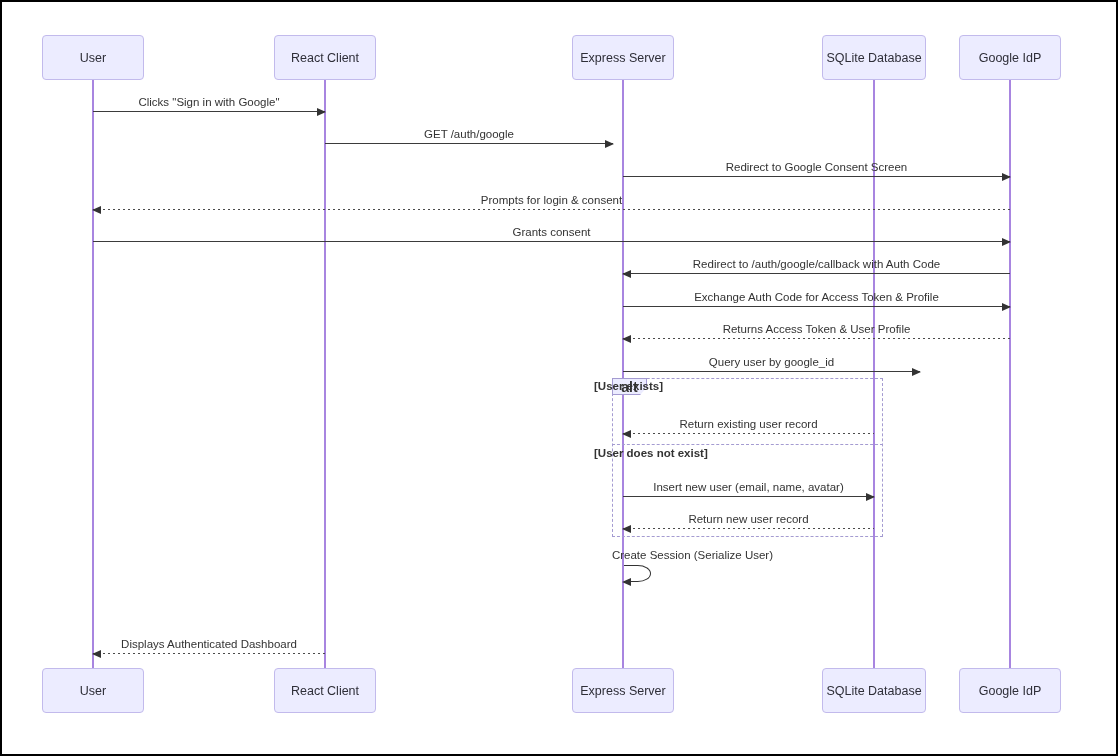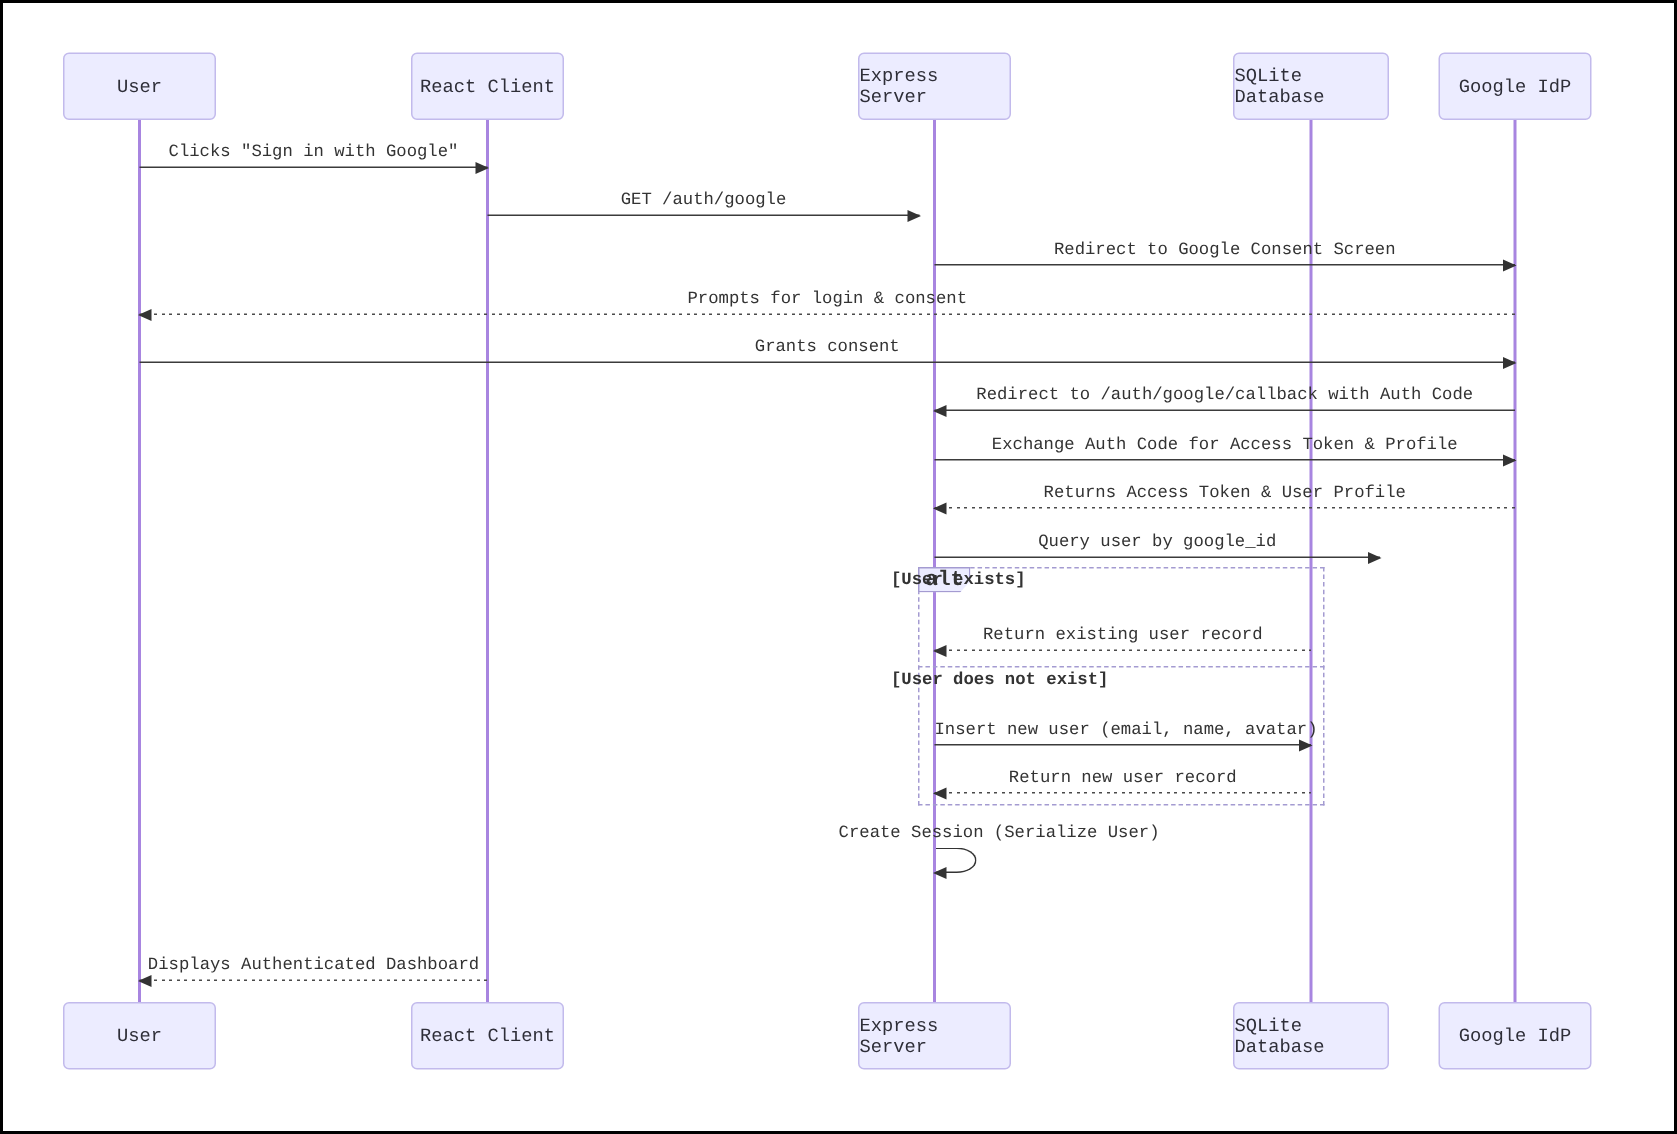--- a/index.html
+++ b/index.html
@@ -1,19 +1,19 @@
 <!DOCTYPE html>
 <html><head>
 <meta charset="utf-8">
 <style>
   html,body{margin:0;padding:0;background:#fff;}
   #canvas{
     position:relative; width:1118px; height:756px; box-sizing:border-box;
     border:2px solid #000; background:#fff; overflow:hidden;
-    font-family:Liberation Mono, monospace; color:#333;
+    font-family:Liberation Sans, sans-serif; color:#333;
   }
   .actor{
     position:absolute; width:102px; height:45px; box-sizing:border-box;
     background:#ECECFF; border:1px solid #C2BAEC; border-radius:4px;
     display:flex; align-items:center; justify-content:center;
     font-size:12.5px; color:#2e2e38;
   }
   .lifeline{
     position:absolute; top:78px; height:588px; width:1.5px; background:#A885E0;
   }

